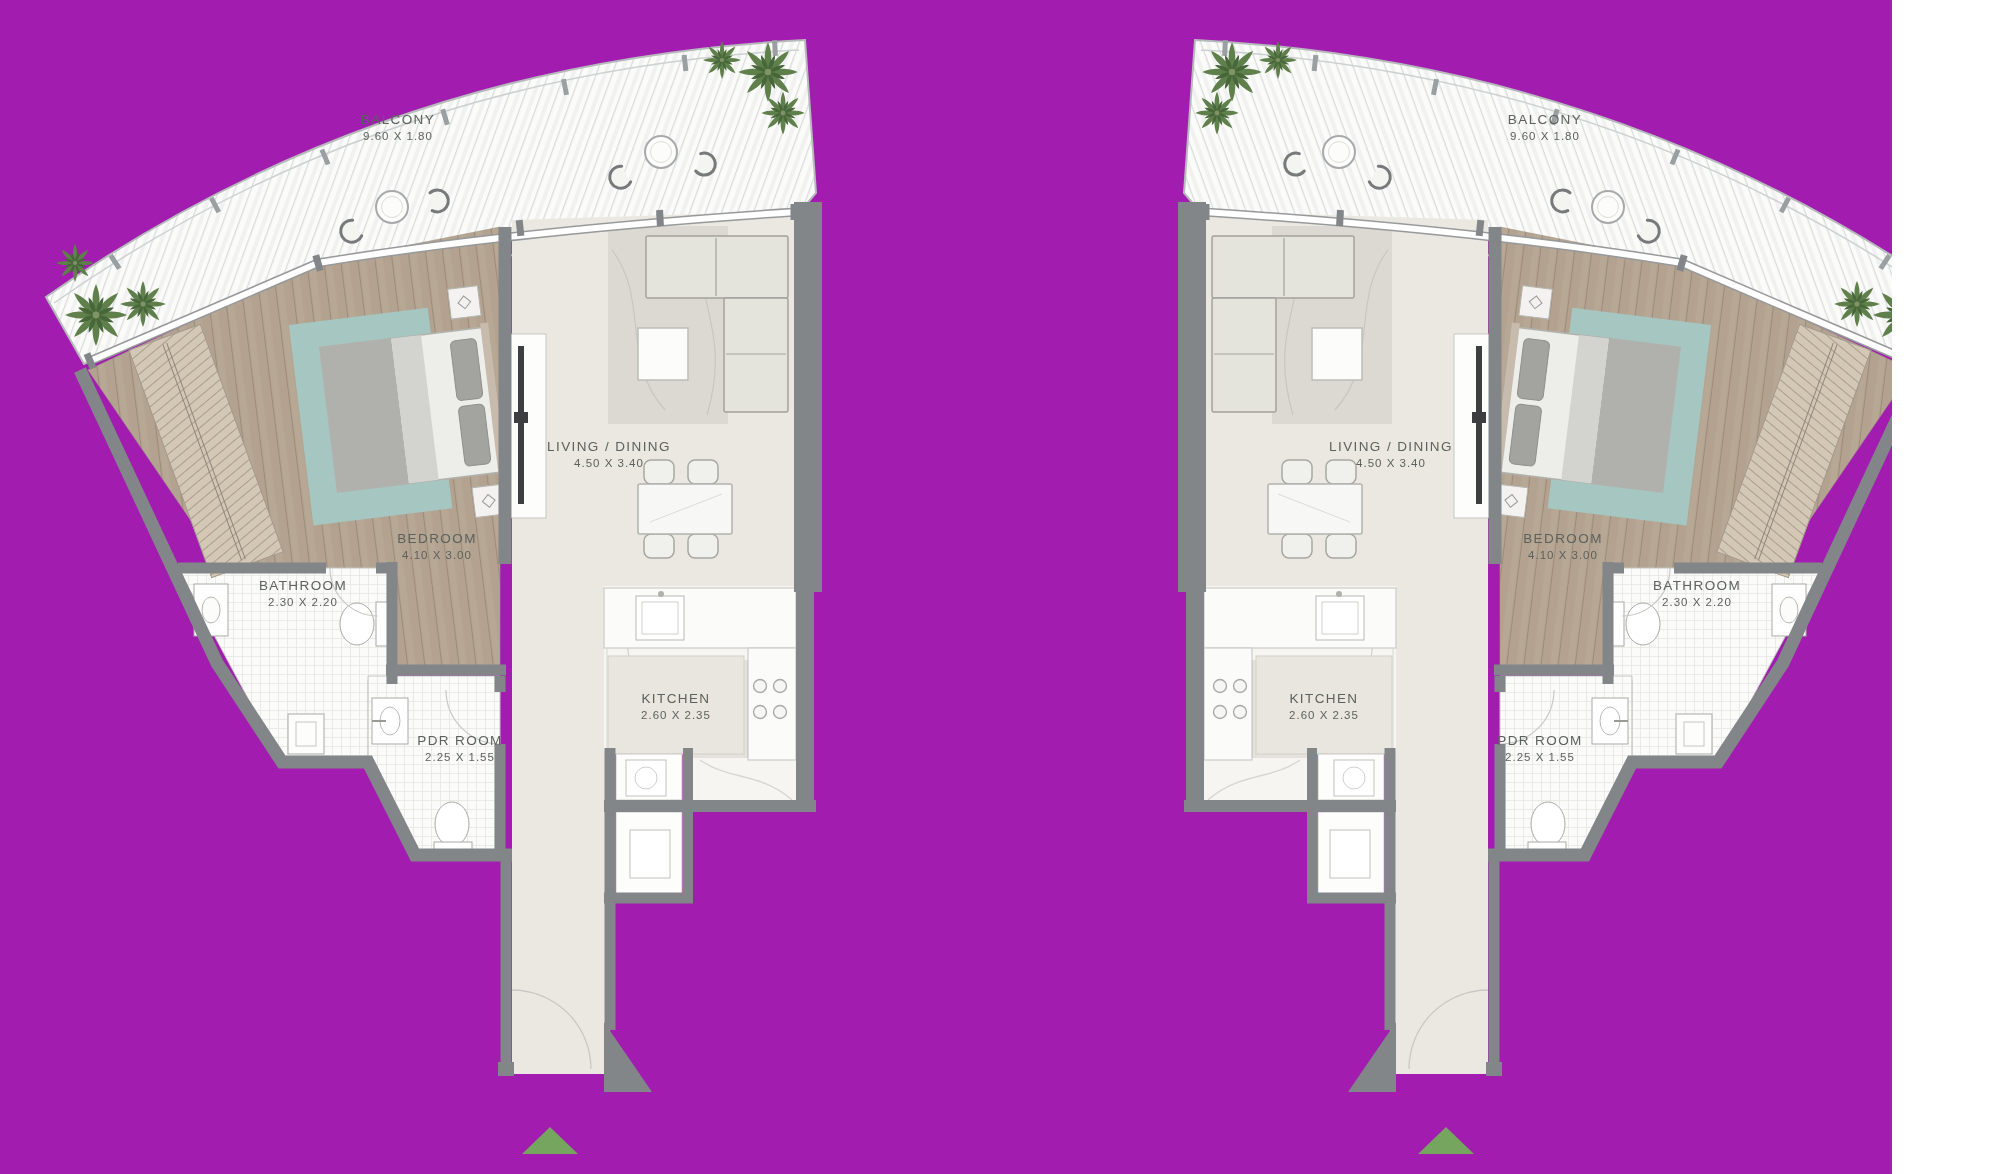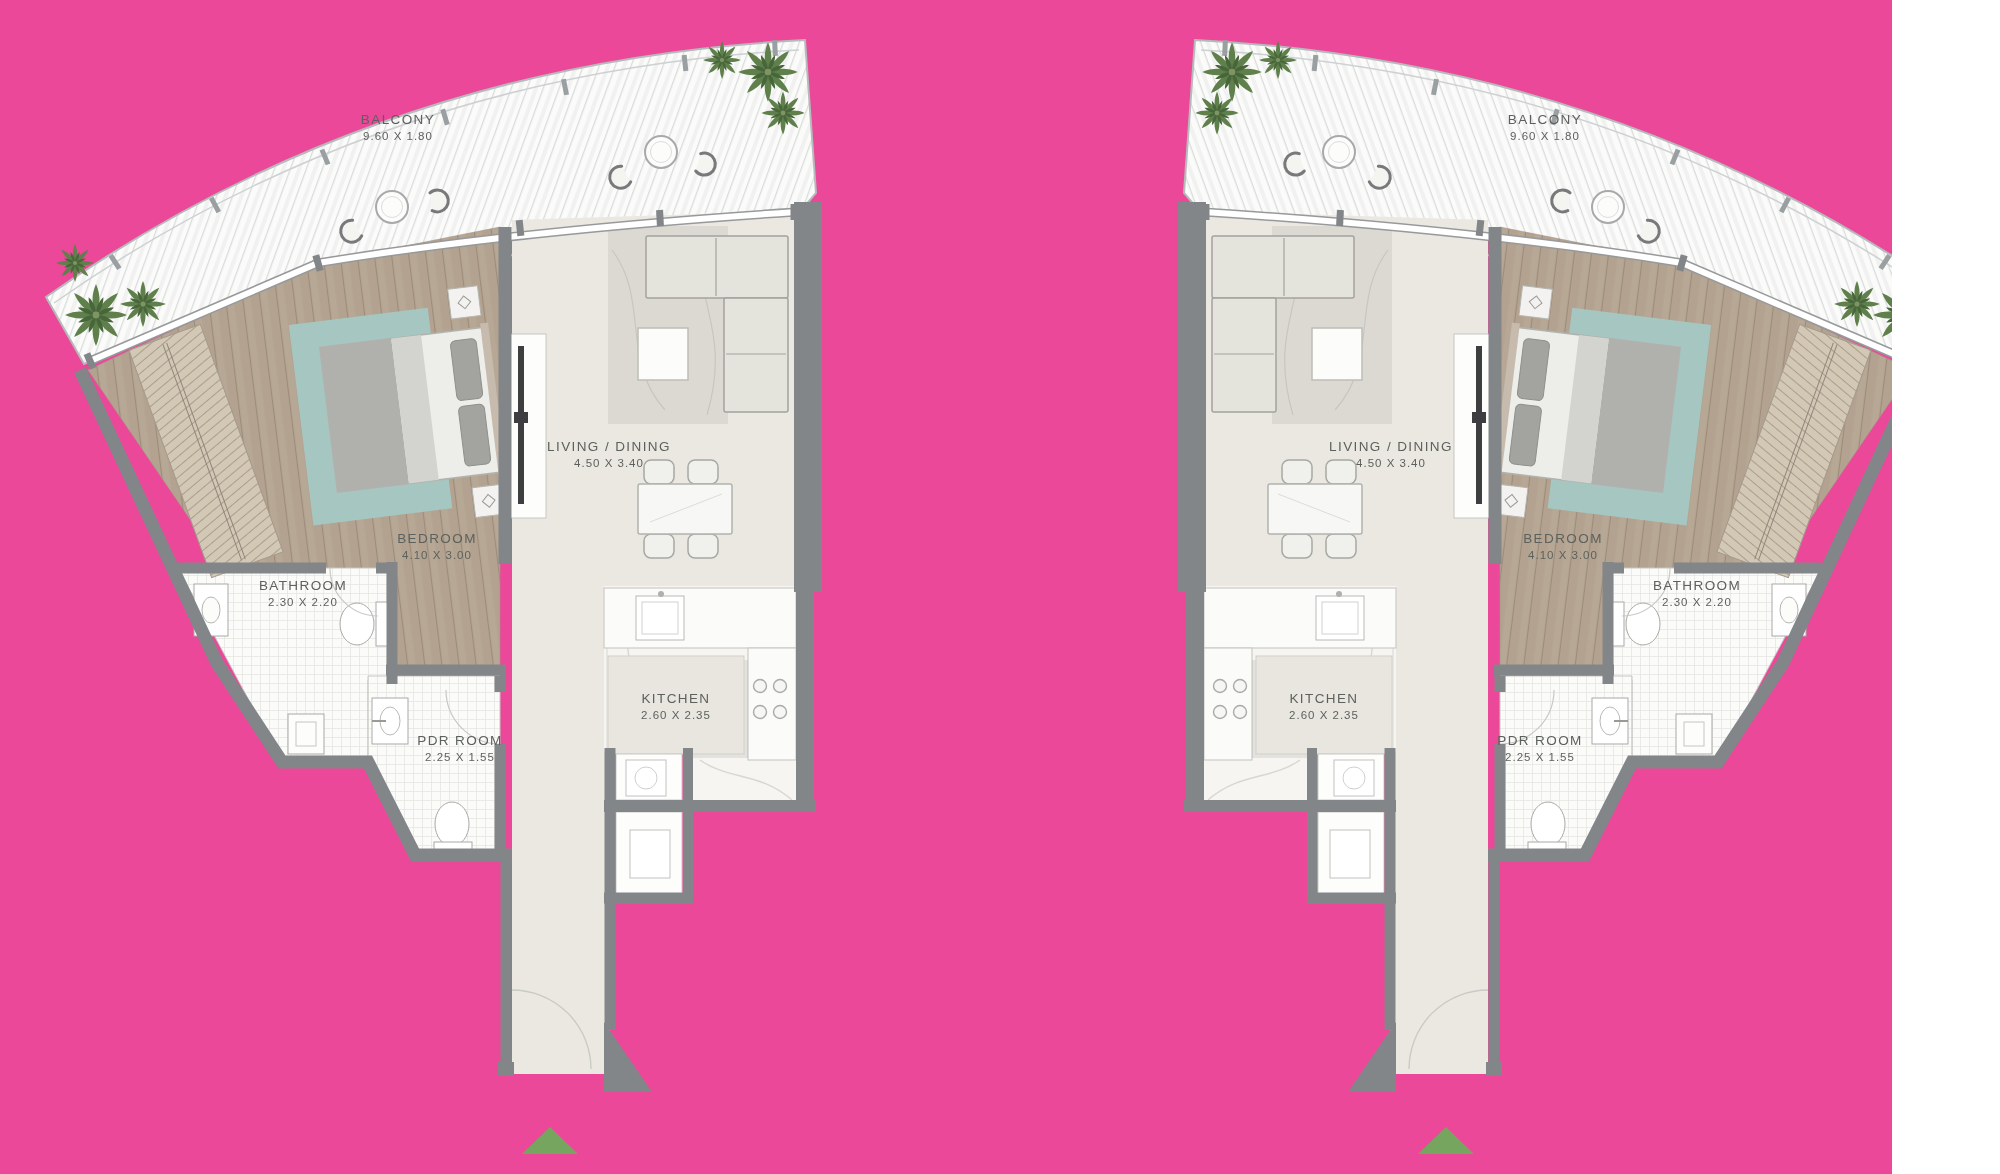--- a/index.html
+++ b/index.html
@@ -1,16 +1,16 @@
 <!DOCTYPE html>
 <html><head>
 <meta charset="utf-8">
 <style>
   html,body{margin:0;padding:0;background:#ffffff;}
-  .stage{position:relative;width:1892px;height:1174px;background:#ec4899;overflow:hidden;
+  .stage{position:relative;width:1892px;height:1174px;background:#a21caf;overflow:hidden;
          font-family:"Liberation Sans", sans-serif;}
   svg{position:absolute;left:0;top:0;}
   text{font-family:"Liberation Sans", sans-serif;fill:#5d615d;}
   .room-name{font-size:13.5px;letter-spacing:1.4px;}
   .room-size{font-size:11.5px;letter-spacing:1px;}
 </style>
 </head>
 <body>
 
 <div class="stage">

